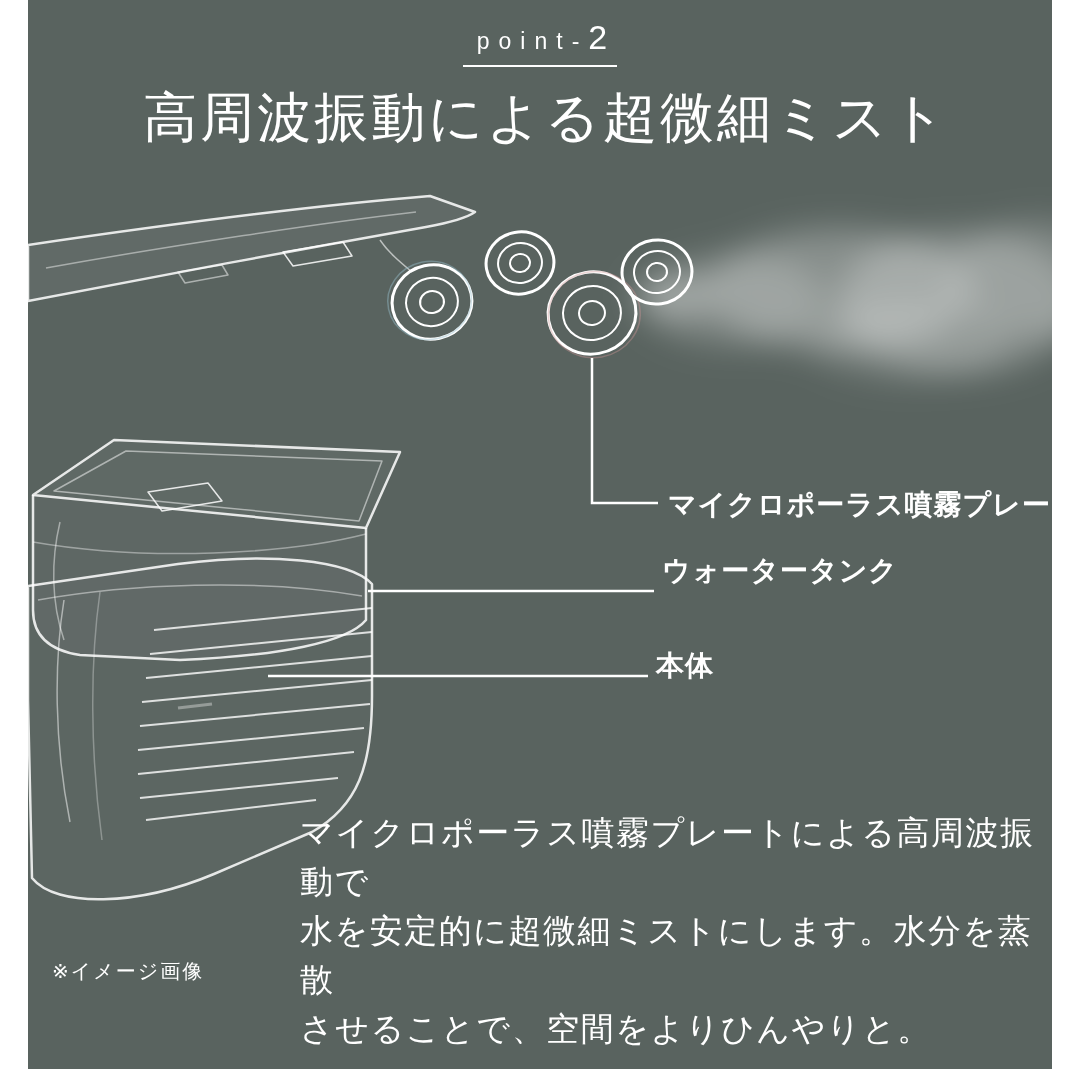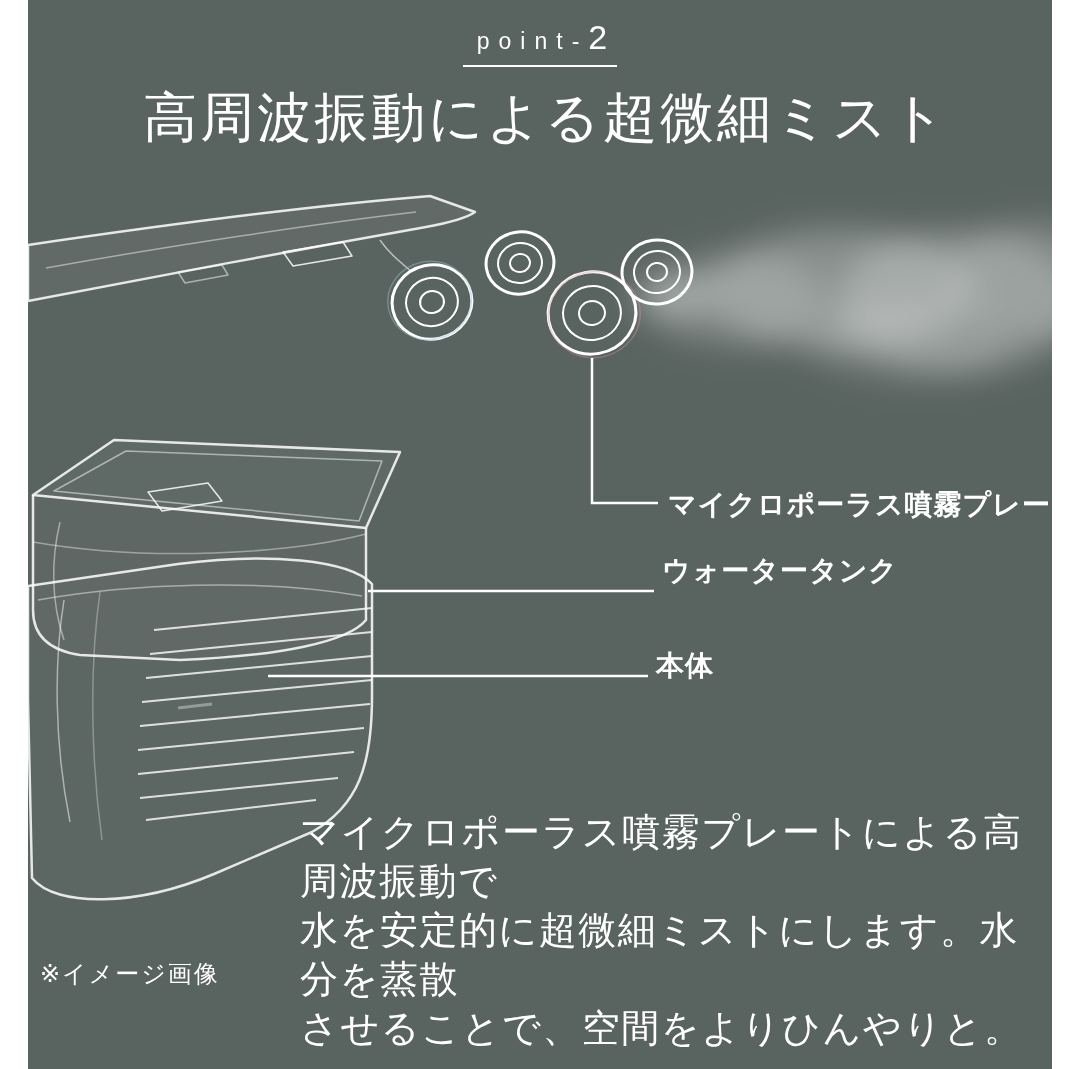--- a/index.html
+++ b/index.html
@@ -99,33 +99,33 @@
   .label-plate { left: 640px; top: 486px; }
   .label-tank  { left: 634px; top: 552px; font-family: Liberation Serif, serif; }
   .label-body  { left: 628px; top: 647px; }
   
   .description {
     position: absolute;
     left: 272px;
     top: 808px;
     width: 748px;
     color: var(--text);
-    font-size: 38px;
+    font-size: 33px;
     font-weight: 500;
     line-height: 49px;
     letter-spacing: 1.5px;
     z-index: 2;
   }
   
   .note {
     position: absolute;
-    left: 12px;
+    left: 24px;
     top: 958px;
     color: var(--text);
-    font-size: 24px;
+    font-size: 20px;
     letter-spacing: 2px;
     z-index: 2;
   }
 </style>
 </head>
 <body>
 
 <div class="page">
 
   <div class="side-margin left"></div>

